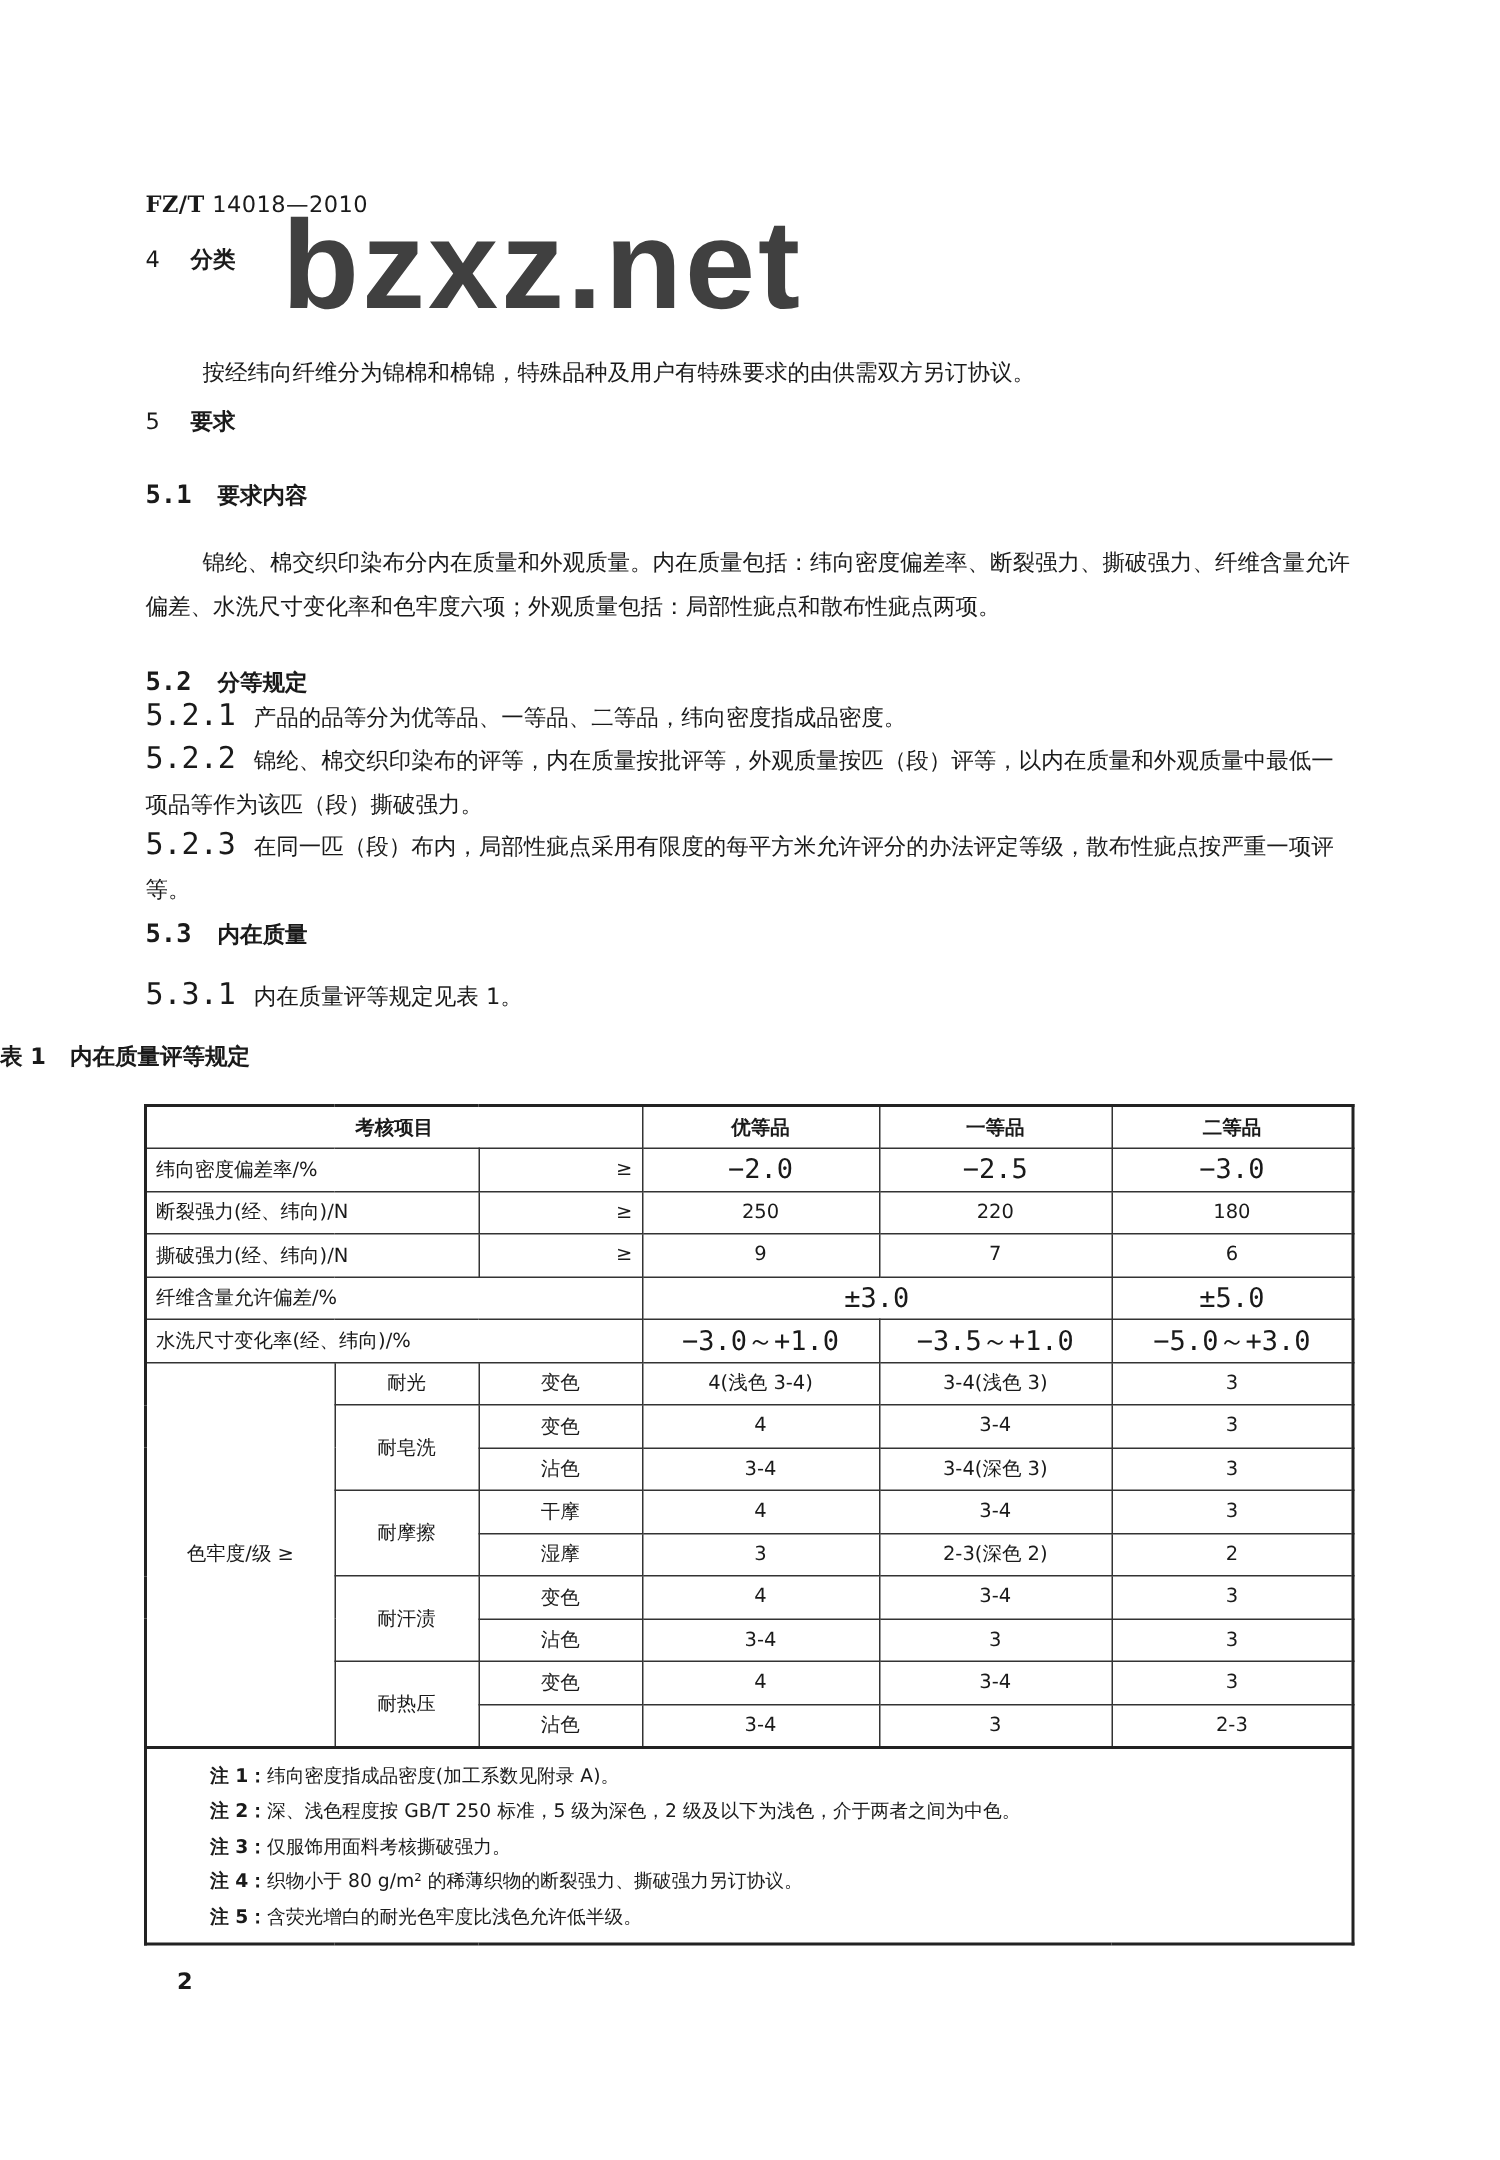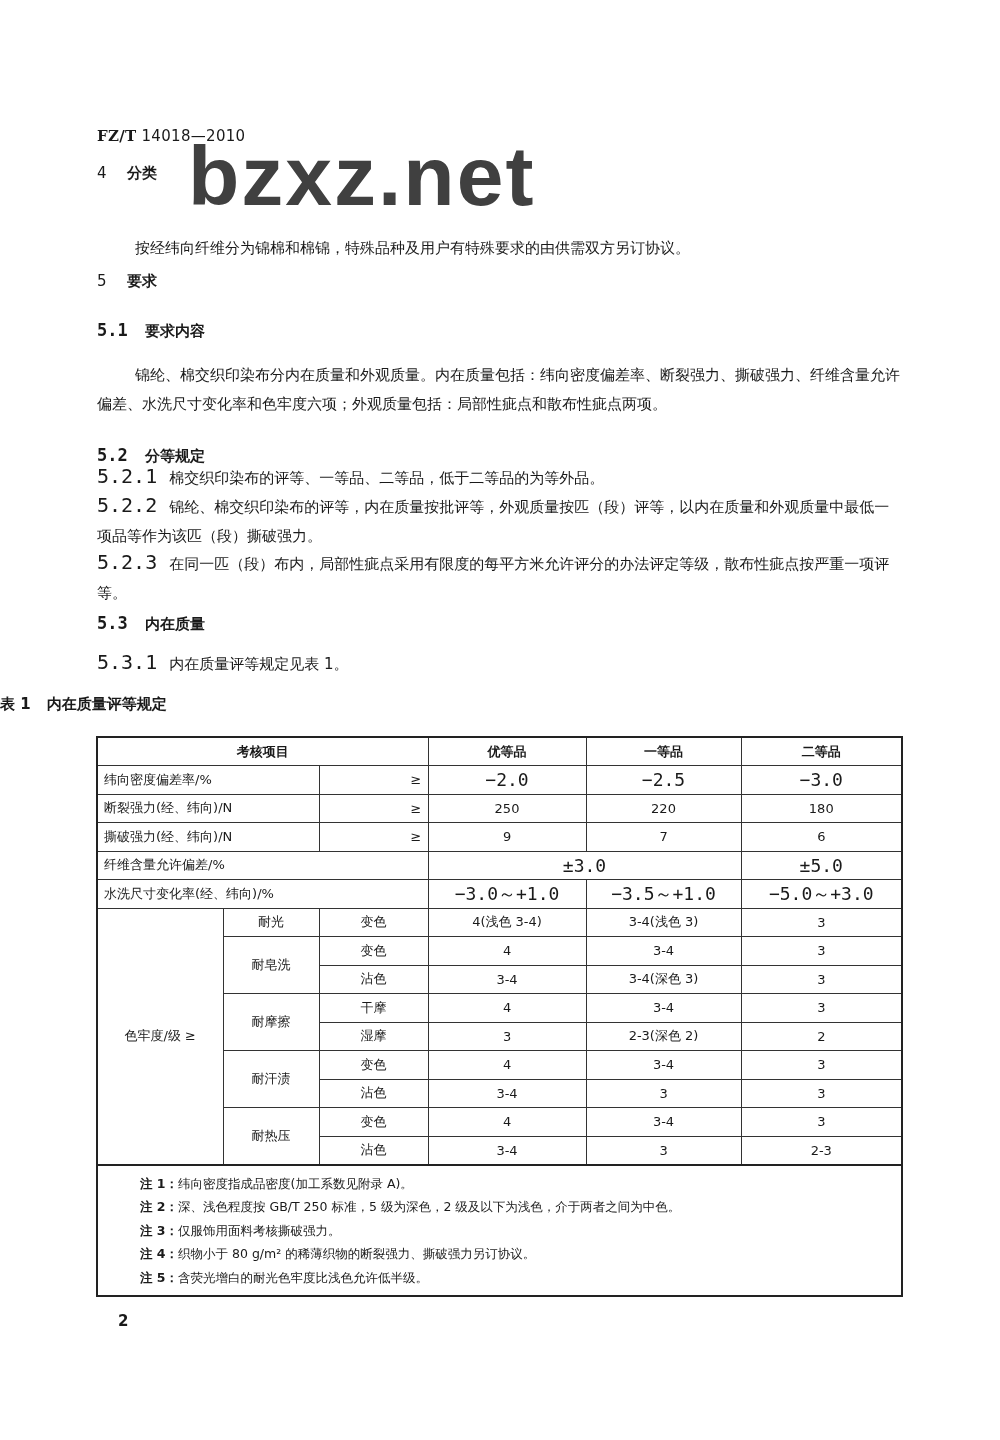--- a/index.html
+++ b/index.html
@@ -65,21 +65,21 @@
 <div class="abs h2" style="left:97px; top:320px;">
   <span class="num">5.1</span><span>要求内容</span>
 </div>
 <div class="abs para indent" style="top:361px;">锦纶、棉交织印染布分内在质量和外观质量。内在质量包括：纬向密度偏差率、断裂强力、撕破强力、纤维含量允许偏差、水洗尺寸变化率和色牢度六项；外观质量包括：局部性疵点和散布性疵点两项。</div>
 
 <div class="abs h2" style="left:97px; top:428px;margin-top:17px;">
   <span class="num">5.2</span><span>分等规定</span>
 </div>
 
 <div class="abs para" style="top:462px;">
-  <span class="num">5.2.1</span><span>棉交织印染布的评等、一等品、二等品，低于二等品的为等外品。</span>
+  <span class="num">5.2.1</span><span>产品的品等分为优等品、一等品、二等品，纬向密度指成品密度。</span>
 </div>
 <div class="abs para" style="top:491px;">
   <span class="num">5.2.2</span><span>锦纶、棉交织印染布的评等，内在质量按批评等，外观质量按匹（段）评等，以内在质量和外观质量中最低一项品等作为该匹（段）撕破强力。</span>
 </div>
 <div class="abs para" style="top:548px;">
   <span class="num">5.2.3</span><span>在同一匹（段）布内，局部性疵点采用有限度的每平方米允许评分的办法评定等级，散布性疵点按严重一项评等。</span>
 </div>
 
 <div class="abs h2" style="left:97px; top:613px;">
   <span class="num">5.3</span><span>内在质量</span>

